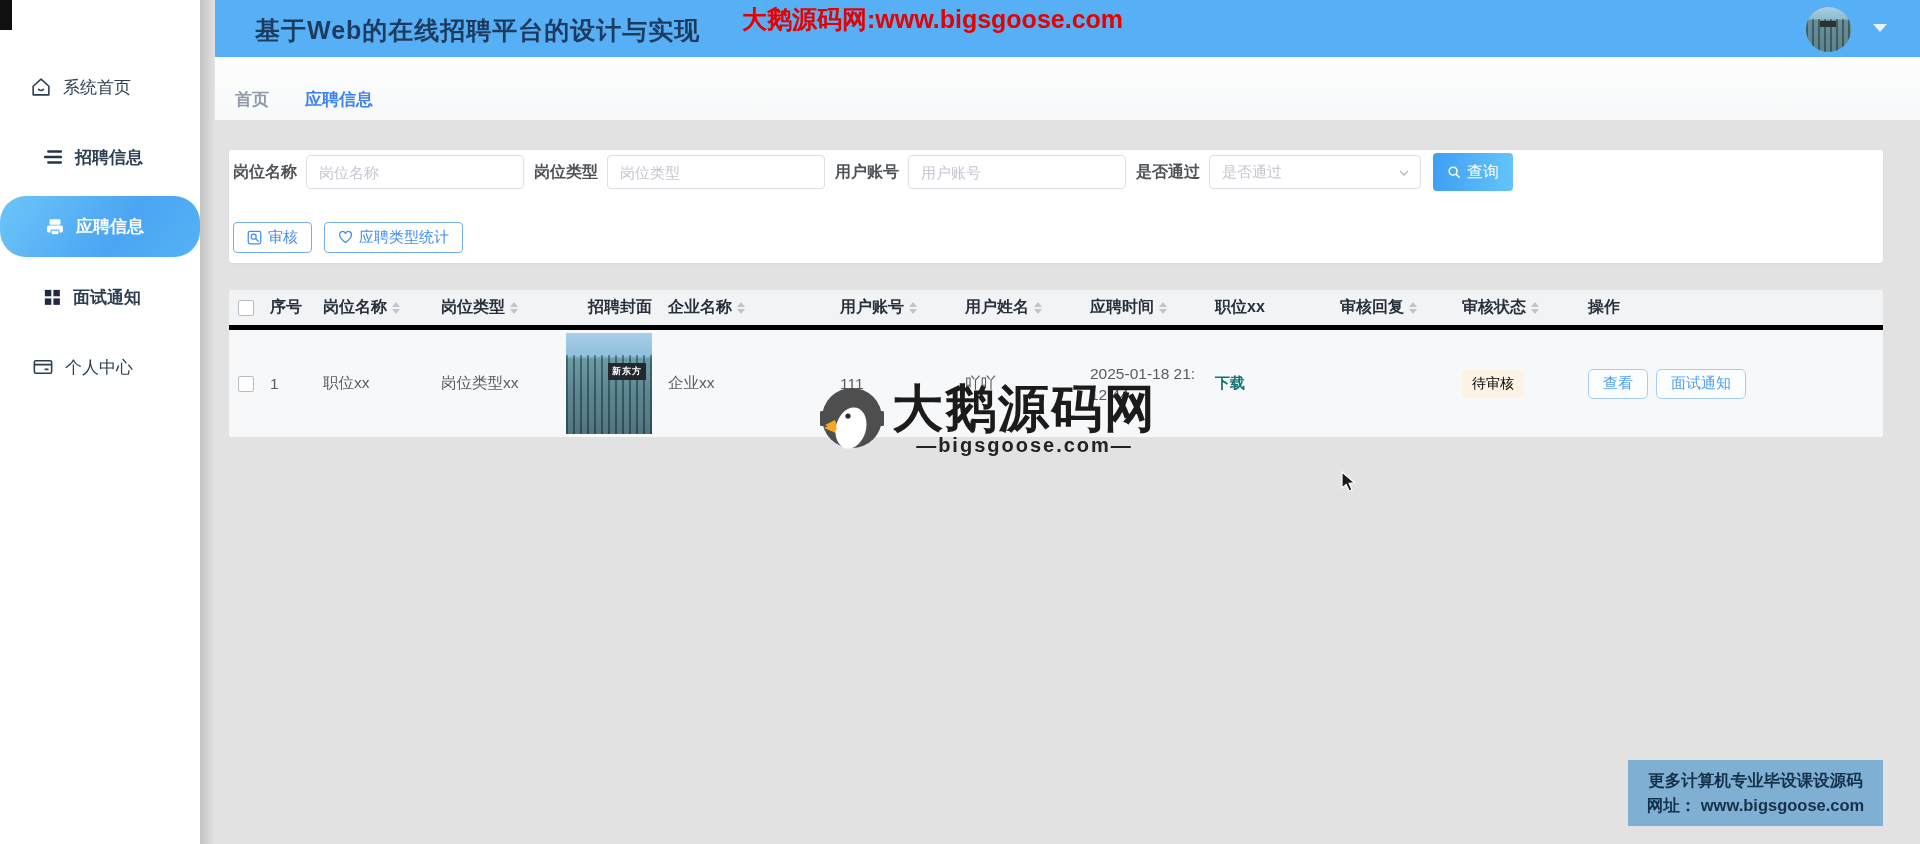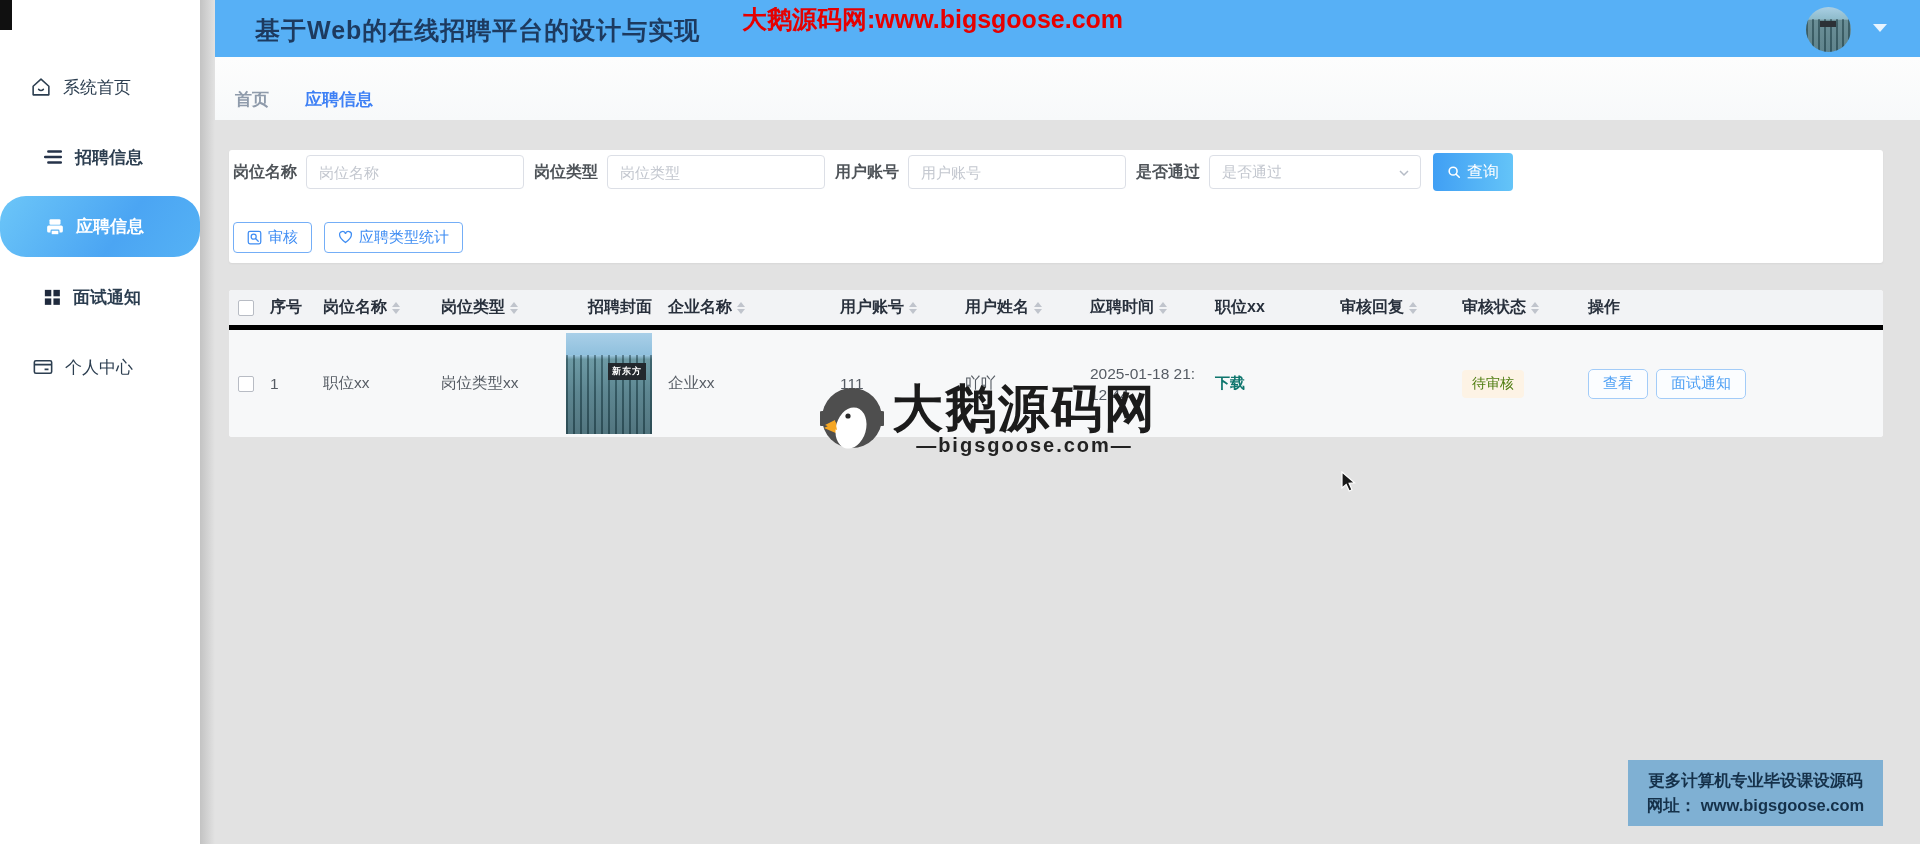--- a/index.html
+++ b/index.html
@@ -95,21 +95,21 @@
   .sort .down{border-top:5px solid #c0c4cc;border-bottom:none;}
   .checkbox{width:14px;height:14px;border:1px solid #b8bcc4;border-radius:2px;background:#fff;cursor:pointer;}
   .cover{width:86px;height:101px;position:relative;overflow:hidden;
     background:linear-gradient(180deg,#a9cfe8 0%,#8fc0dd 22%,#5d8f9b 26%,#4b7884 60%,#3f6671 100%);}
   .cover::after{content:"";position:absolute;left:0;top:22px;width:86px;height:79px;
     background:repeating-linear-gradient(90deg,rgba(15,35,40,.38) 0 2px,rgba(255,255,255,.10) 2px 7px);}
   .cover-sign{position:absolute;right:6px;top:30px;background:#23282d;color:#fff;font-size:9px;
     font-weight:700;padding:2px 4px;z-index:2;letter-spacing:1px;}
   .time-cell{word-break:break-all;line-height:21px;width:108px;}
   .link-green{color:#0f766e;font-weight:700;font-size:15px;cursor:pointer;}
-  .badge{background:#fdf3e5;color:#4d7c0f;font-size:14px;border-radius:4px;padding:5px 10px;white-space:nowrap;}
+  .badge{background:#fdf3e5;color:#000000;font-size:14px;border-radius:4px;padding:5px 10px;white-space:nowrap;}
   .action-btn{height:30px;background:#fbfdff;border:1px solid #a3ccf8;border-radius:5px;color:#4fa0f4;
     font-size:15px;padding:0 14px;cursor:pointer;font-family:"Liberation Sans",sans-serif;}
   .action-btn + .action-btn{margin-left:8px;}
 
   
   .goose{position:absolute;left:820px;top:386px;display:flex;align-items:flex-start;gap:8px;z-index:6;}
   .goose-text{display:flex;flex-direction:column;align-items:center;}
   .goose-brand{font-size:51px;font-weight:700;color:#1b1b1b;letter-spacing:2px;line-height:46px;white-space:nowrap;}
   .goose-domain{font-size:20px;font-weight:700;color:#222;letter-spacing:2px;margin-top:2px;white-space:nowrap;text-align:center;}
   .promo{position:absolute;left:1628px;top:760px;width:255px;height:66px;background:#7fb0d3;

